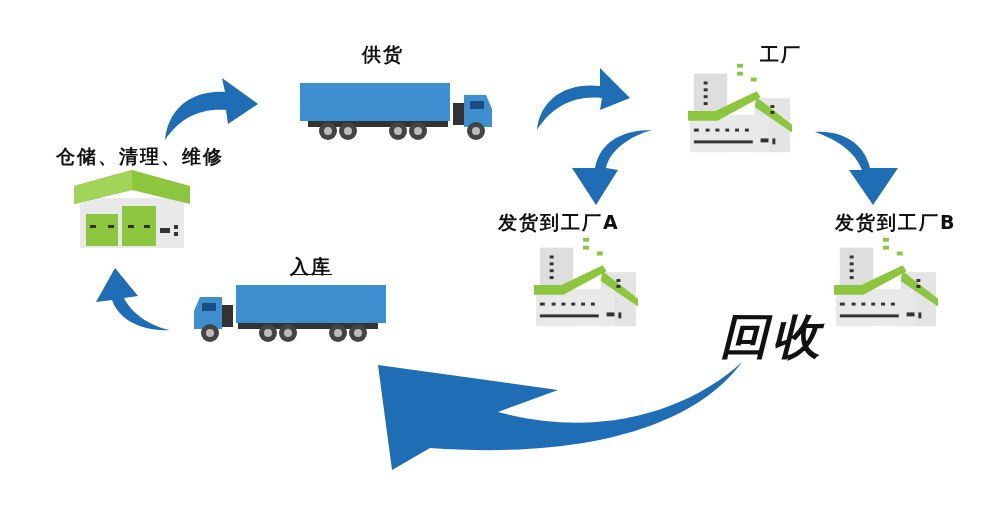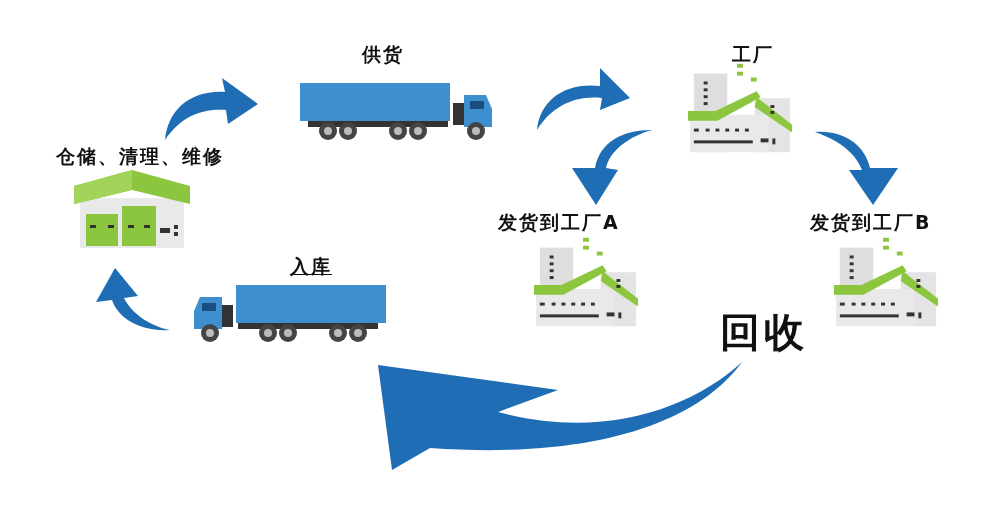--- a/index.html
+++ b/index.html
@@ -1,30 +1,30 @@
 <!DOCTYPE html>
 <html><head>
 <meta charset="utf-8">
 <style>
   html,body{margin:0;padding:0;background:#ffffff;}
   body{width:995px;height:511px;position:relative;overflow:hidden;font-family:"DejaVu Sans",sans-serif;}
   .lbl{position:absolute;font-weight:bold;color:#111;white-space:nowrap;letter-spacing:2px;}
   .small{font-size:19px;}
-  .big{font-size:40px;letter-spacing:4px;}
+  .big{font-size:48px;letter-spacing:4px;font-style:italic;}
   .abs{position:absolute;}
   svg{overflow:visible;}
 </style>
 </head>
 <body>
 
 <div class="lbl small" style="left:56px;top:144px;">仓储、清理、维修</div>
 <div class="lbl small" style="left:362px;top:42px;">供货</div>
-<div class="lbl small" style="left:732px;top:42px;">工厂</div>
+<div class="lbl small" style="left:760px;top:42px;">工厂</div>
 <div class="lbl small" style="left:498px;top:210px;">发货到工厂A</div>
-<div class="lbl small" style="left:810px;top:210px;">发货到工厂B</div>
+<div class="lbl small" style="left:835px;top:210px;">发货到工厂B</div>
 <div class="lbl small" style="left:290px;top:254px;text-decoration:underline;">入库</div>
 <div class="lbl big" style="left:720px;top:305px;">回收</div>
 
 <svg class="abs" style="left:72px;top:170px;" width="120" height="80" viewBox="0 0 120 80">
   <rect x="8" y="28" width="104" height="50" fill="#e9e9e9"></rect>
   <polygon points="2,16 60,0 118,16 118,34 60,20 2,34" fill="#8cc63f"></polygon>
   <polygon points="2,16 60,0 60,20 2,34" fill="#a3d45a"></polygon>
   <rect x="14" y="44" width="32" height="32" fill="#8cc63f"></rect>
   <rect x="50" y="36" width="34" height="40" fill="#8cc63f"></rect>
   <rect x="18" y="55" width="6" height="3" fill="#333"></rect>

